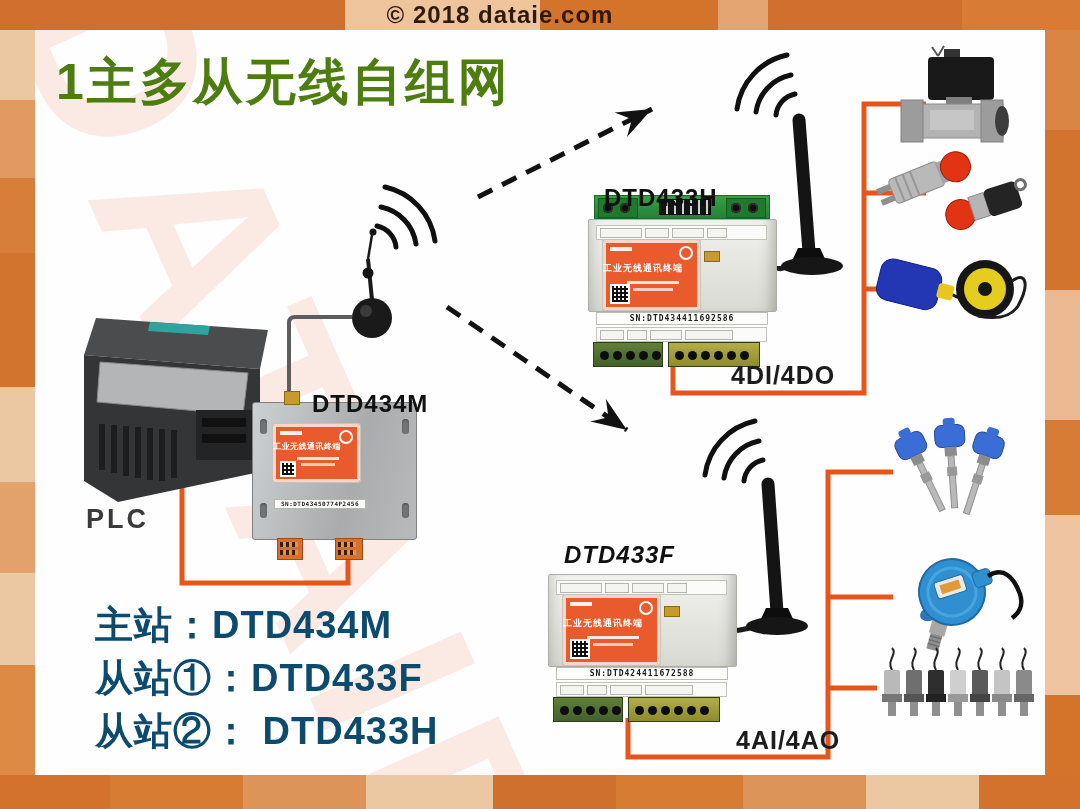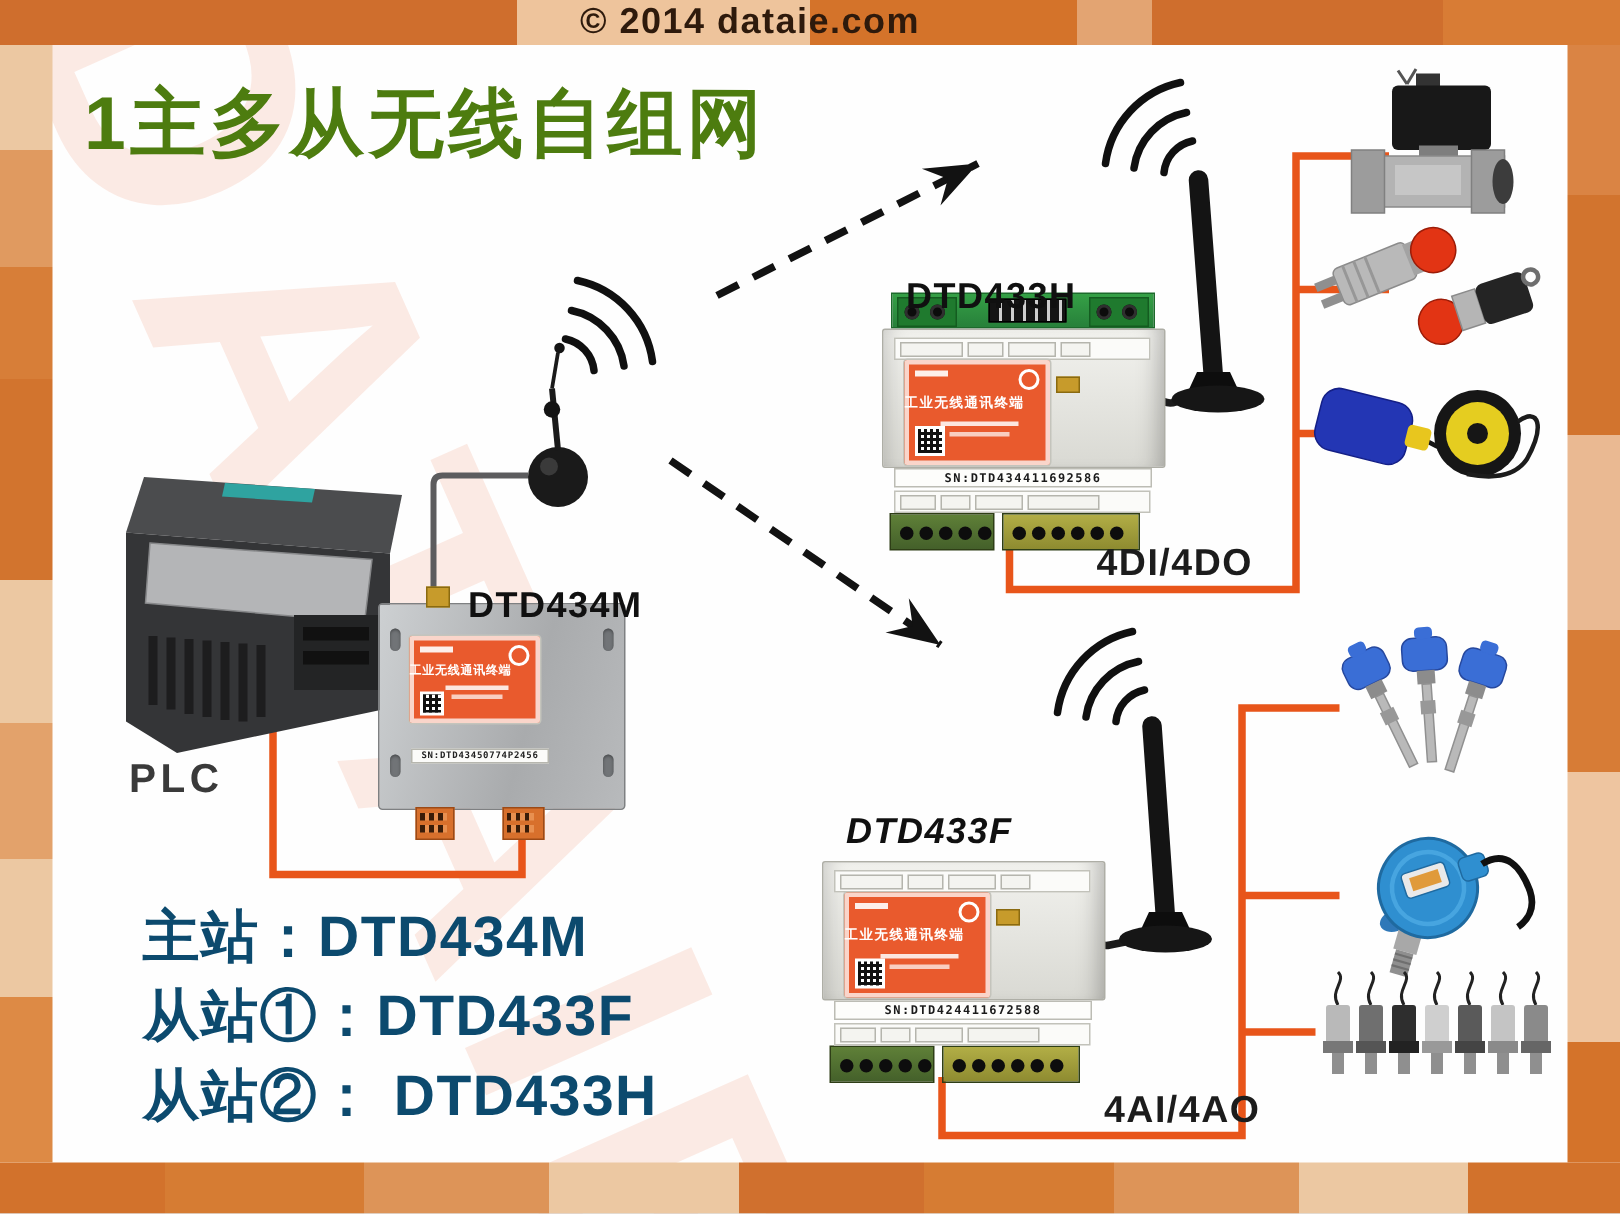--- a/index.html
+++ b/index.html
@@ -108,21 +108,21 @@
 
 <div id="stage">
 
   <div id="panel"></div>
   <div class="bar" id="bar-top"></div>
   <div class="bar" id="bar-bottom"></div>
   <div class="bar" id="bar-left"></div>
   <div class="bar" id="bar-right"></div>
 
   <div class="watermark">DATAIE</div>
-  <div class="copyright">© 2014 dataie.com</div>
+  <div class="copyright">© 2018 dataie.com</div>
   <div class="main-title">1主多从无线自组网</div>
 
   <svg id="diagram-svg" width="1080" height="809" viewBox="0 0 1080 809">
     <defs>
       <marker id="ah" markerUnits="userSpaceOnUse" markerWidth="40" markerHeight="30" refX="0" refY="0" viewBox="-30 -12 32 24" orient="auto">
         <path d="M0,0 L-28,11 L-18,0 L-28,-11 Z" fill="#121212"></path>
       </marker>
     </defs>
 
     <g stroke="#e8551a" stroke-width="5" fill="none">

